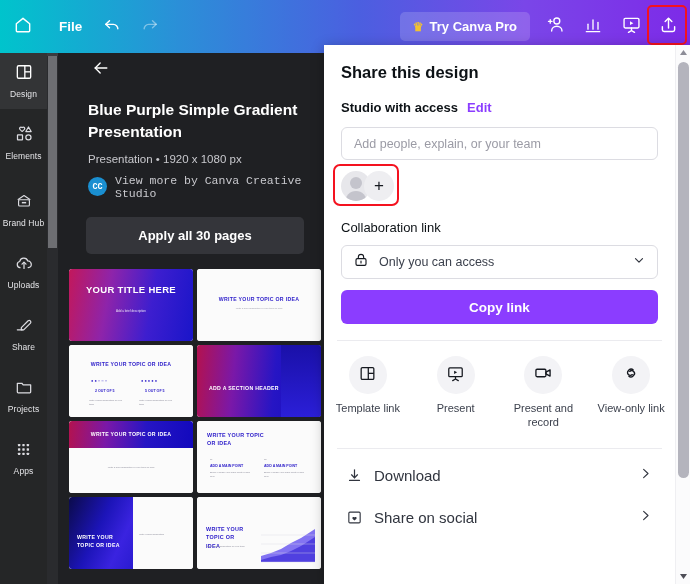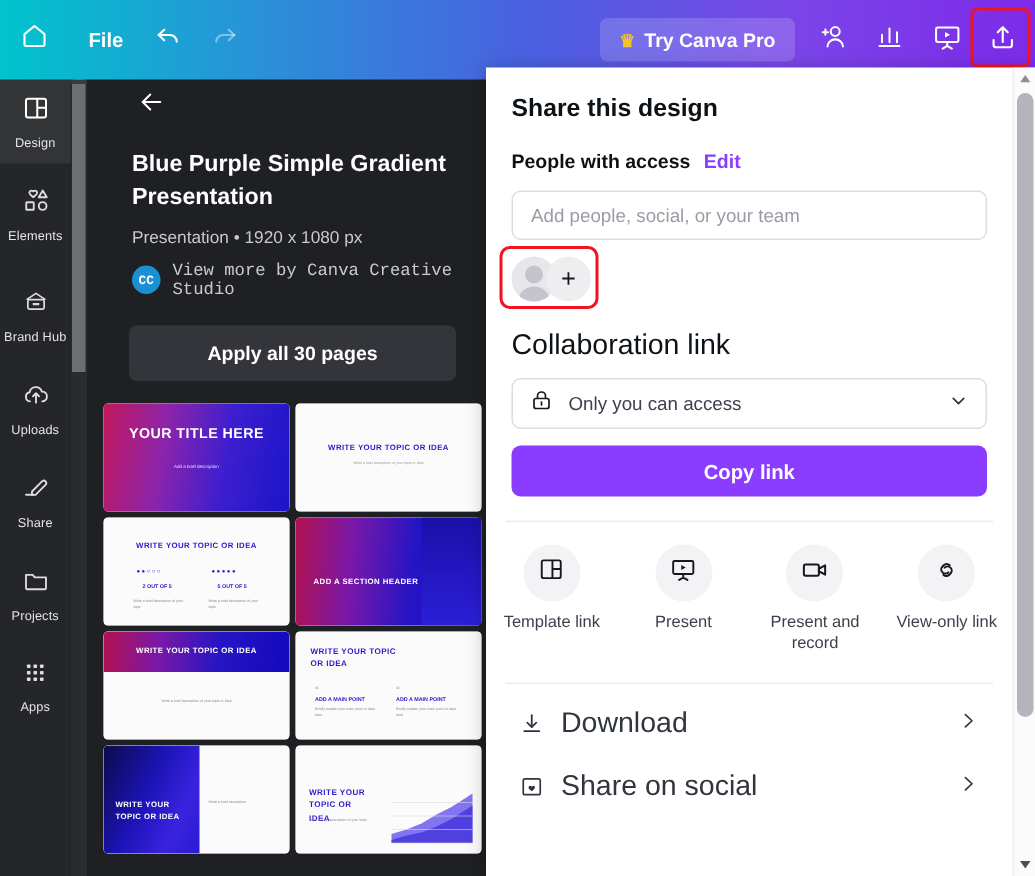--- a/index.html
+++ b/index.html
@@ -184,21 +184,21 @@
     position: absolute; left: 0; top: 0; width: 30px; height: 30px;
     border-radius: 50%; background: #e7e7eb; overflow: hidden; cursor: pointer;
   }
   .avatar-head { position:absolute; left:9px; top:6px; width:12px; height:12px; border-radius:50%; background:#c4c4cc; }
   .avatar-body { position:absolute; left:4px; top:20px; width:22px; height:14px; border-radius:11px 11px 0 0; background:#c4c4cc; }
   .avatar-plus {
     position: absolute; left: 23px; top: 0; width: 30px; height: 30px;
     border-radius: 50%; background: #eeeef1; display:flex; align-items:center; justify-content:center;
     font-size: 17px; color: #15181f; cursor: pointer;
   }
-  .collab-label { margin: 19px 0 0 17px; font-size: 19px; color: #0d1216; }
+  .collab-label { margin: 19px 0 0 17px; font-size: 13px; color: #0d1216; }
   .collab-select {
     margin: 10px 17px 0 17px; height: 34px; border: 1px solid #dcdce2; border-radius: 6px;
     display: flex; align-items: center; padding: 16px 11px; gap: 10px; cursor: pointer;
   }
   .collab-text { flex: 1; font-size: 12.5px; color: #3c414d; }
   .copy-btn {
     margin: 11px 17px 0 17px; height: 34px; border-radius: 6px; background: #8b3dff;
     color: #fff; font-size: 13.5px; font-weight: bold;
     display: flex; align-items: center; justify-content: center; cursor: pointer;
   }
@@ -209,21 +209,21 @@
   }
   .quick-circle {
     width: 38px; height: 38px; border-radius: 50%; background: #f3f3f6;
     display: flex; align-items: center; justify-content: center;
   }
   .quick-label { font-size: 11px; color: #3c414d; text-align: center; line-height: 1.25; max-width: 74px; }
   .menu-row {
     height: 42px; display: flex; align-items: center; padding: 0 22px 0 22px; cursor: pointer;
   }
   .menu-ic { width: 28px; display:flex; align-items:center; }
-  .menu-label { flex: 1; font-size: 19px; color: #31353f; }
+  .menu-label { flex: 1; font-size: 15px; color: #31353f; }
   .dlg-sb {
     position: absolute; right: 0; top: 0; width: 15px; height: 539px; background: #fbfbfc;
     border-left: 1px solid #efeff2;
   }
   .dlg-sb-arrow {
     position: absolute; left: 0; width: 15px; height: 15px;
     display: flex; align-items: center; justify-content: center; color:#7d7d88;
     font-size: 8px; cursor: pointer;
   }
   .dlg-sb-thumb {
@@ -527,26 +527,26 @@
         </svg>
       </span>
     </span>
   </div>
 
   <div class="dialog">
     <div class="dlg-body">
       <div class="dlg-title">Share this design</div>
 
       <div class="pwa-row">
-        <span class="pwa-label">People with access</span>
+        <span class="pwa-label">Studio with access</span>
         <span class="pwa-edit">Edit</span>
       </div>
 
       <div class="add-input">
-        <span>Add people, social, or your team</span>
+        <span>Add people, explain, or your team</span>
       </div>
 
       <div class="avatar-row">
         <div class="avatar">
           <div class="avatar-head"></div>
           <div class="avatar-body"></div>
         </div>
         <div class="avatar-plus">+</div>
         <div class="avatar-hl"></div>
       </div>

